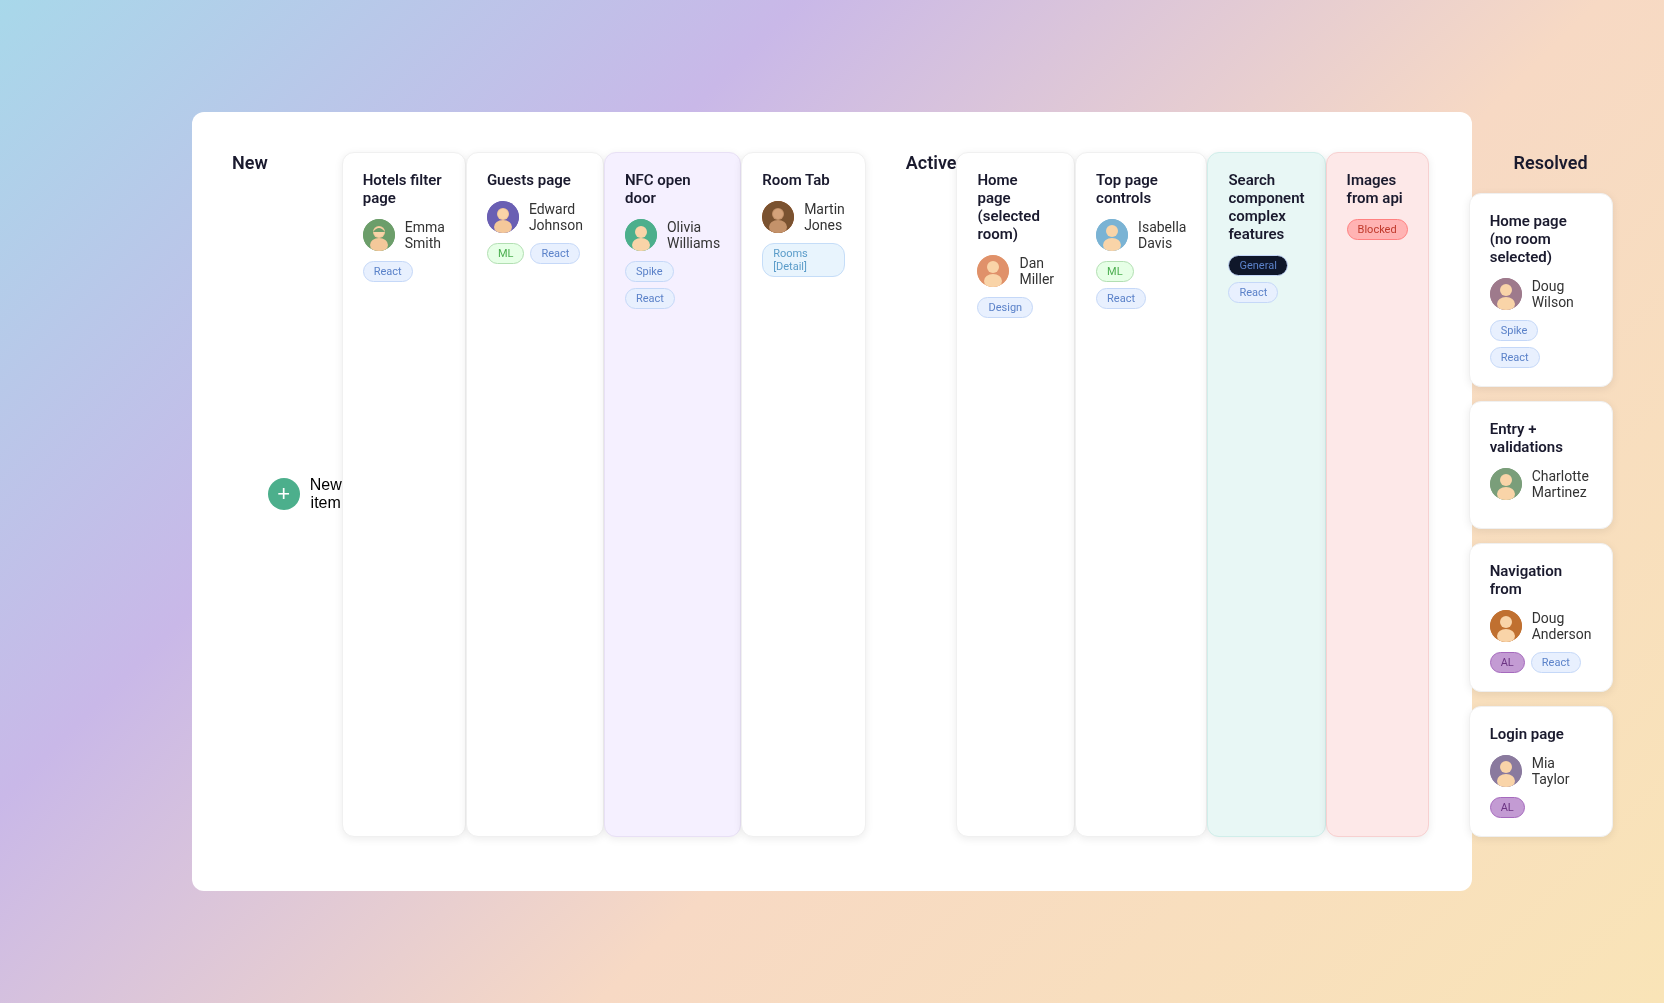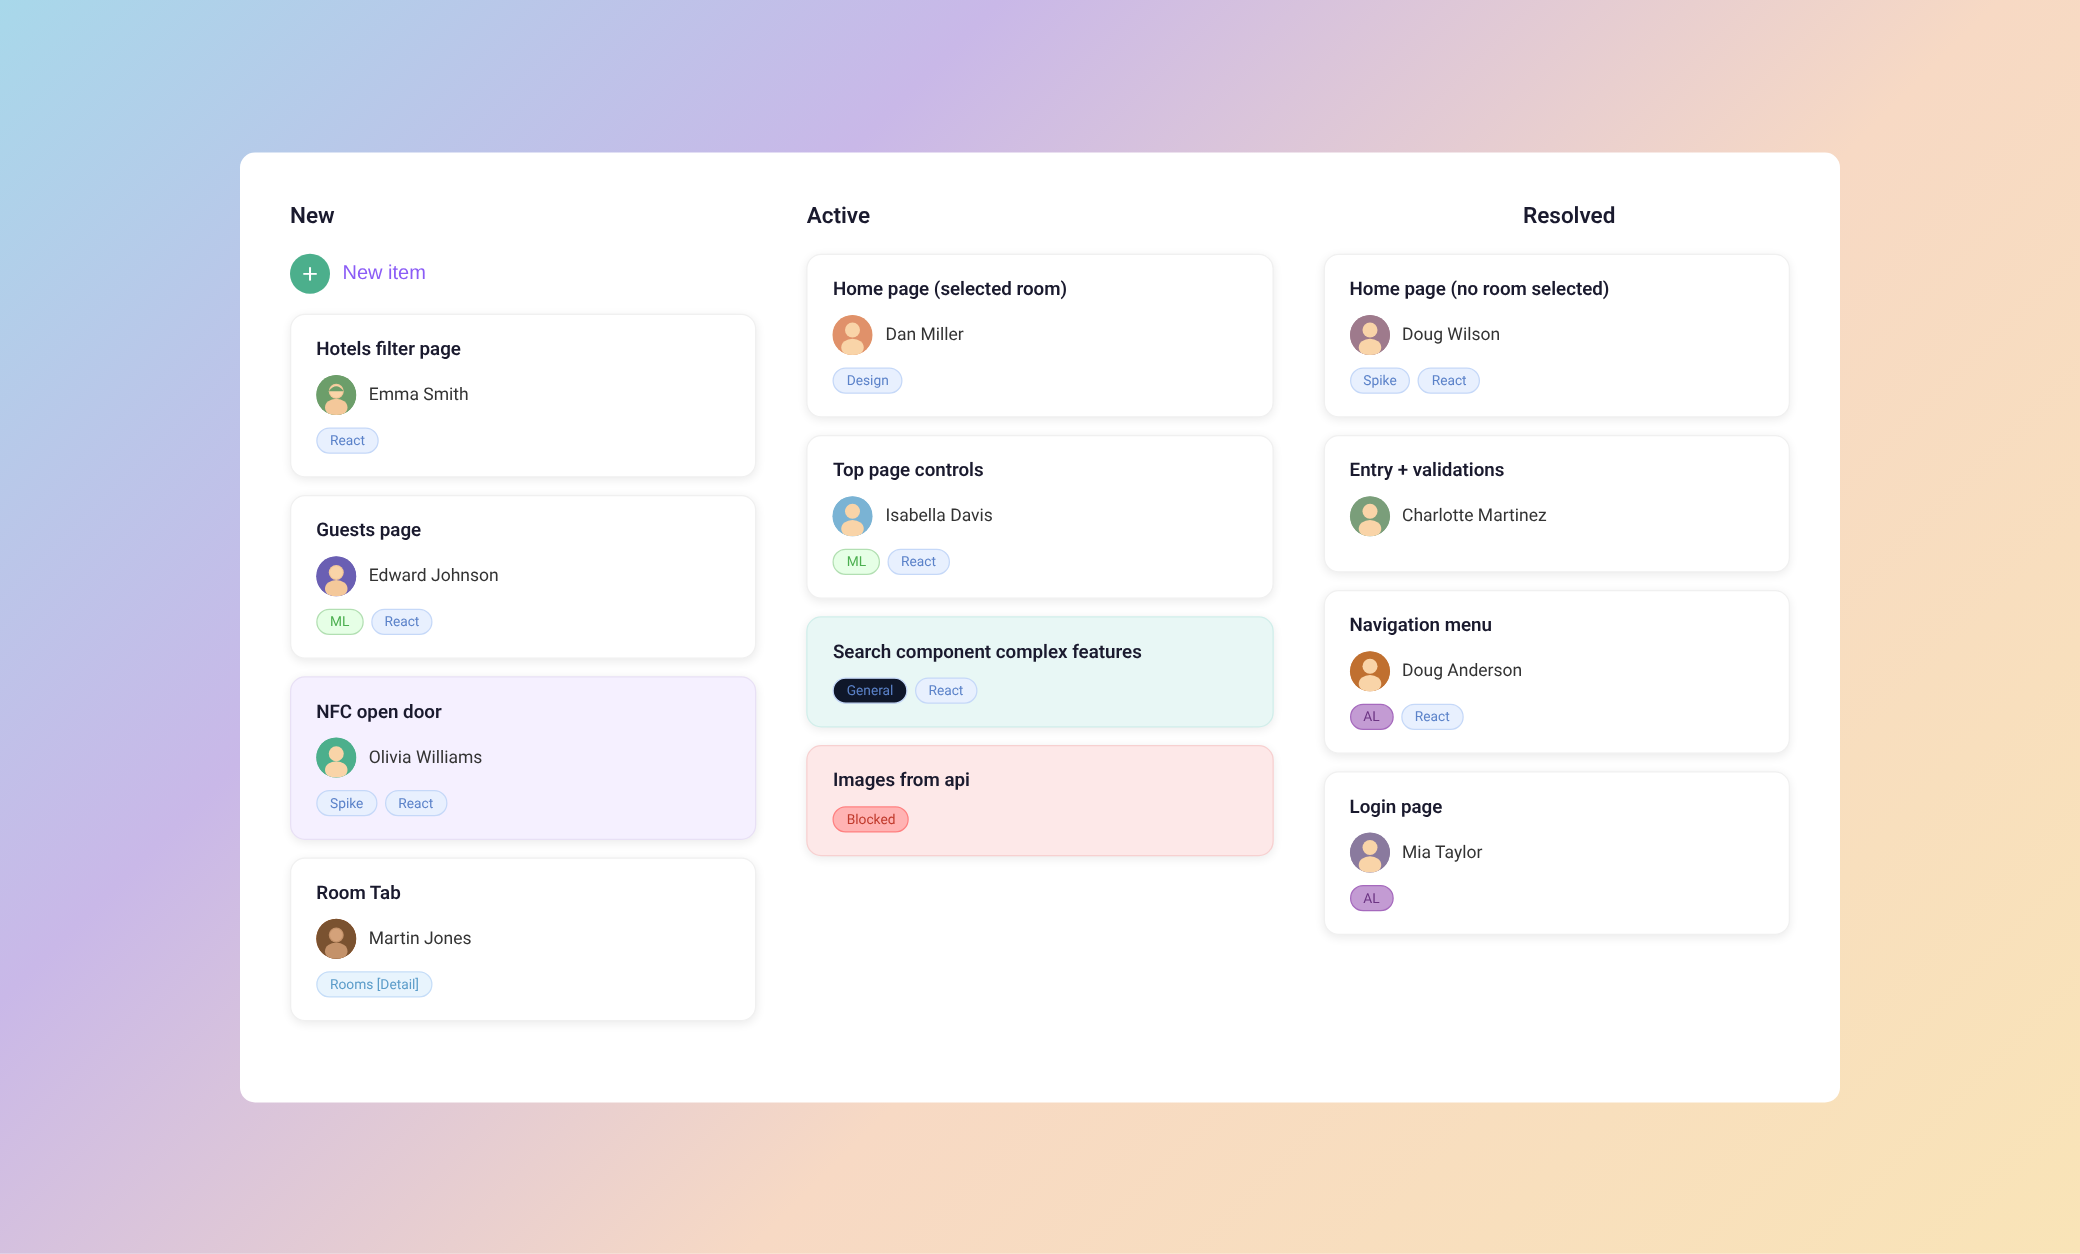--- a/index.html
+++ b/index.html
@@ -19,21 +19,21 @@
       border-radius: 12px;
       width: 1280px;
       min-height: 760px;
       padding: 40px 40px 40px 40px;
       display: flex;
       gap: 0;
     }
 
     .column {
       display: flex;
-      flex-direction: column;
+      flex-direction: row;
       flex: 1;
       padding: 0 20px;
     }
 
     .column:first-child {
       padding-left: 0;
     }
 
     .column-header {
       font-size: 18px;
@@ -74,21 +74,21 @@
       color: white;
       font-size: 22px;
       font-weight: 300;
       line-height: 1;
       flex-shrink: 0;
     }
 
     .new-item-label {
       font-size: 16px;
       font-weight: 500;
-      color: #8b5cf6;
+      color: #000000;
     }
 
     .card {
       background: #ffffff;
       border-radius: 12px;
       padding: 18px 20px;
       margin-bottom: 14px;
       box-shadow: 0 2px 8px rgba(0,0,0,0.08);
       border: 1px solid #f0f0f0;
     }
@@ -404,21 +404,21 @@
               <ellipse cx="16" cy="26" rx="9" ry="7" fill="#f9d4a8"></ellipse>
             </svg>
           </div>
           <span class="user-name">Charlotte Martinez</span>
         </div>
         <div class="tags">
         </div>
       </div>
 
       <div class="card">
-        <div class="card-title">Navigation menu</div>
+        <div class="card-title">Navigation from</div>
         <div class="card-user">
           <div class="avatar avatar-doug-a">
             <svg viewBox="0 0 32 32" width="32" height="32" xmlns="http://www.w3.org/2000/svg">
               <circle cx="16" cy="16" r="16" fill="#c07030"></circle>
               <circle cx="16" cy="12" r="6" fill="#f9d4a8"></circle>
               <ellipse cx="16" cy="26" rx="9" ry="7" fill="#f9d4a8"></ellipse>
             </svg>
           </div>
           <span class="user-name">Doug Anderson</span>
         </div>

